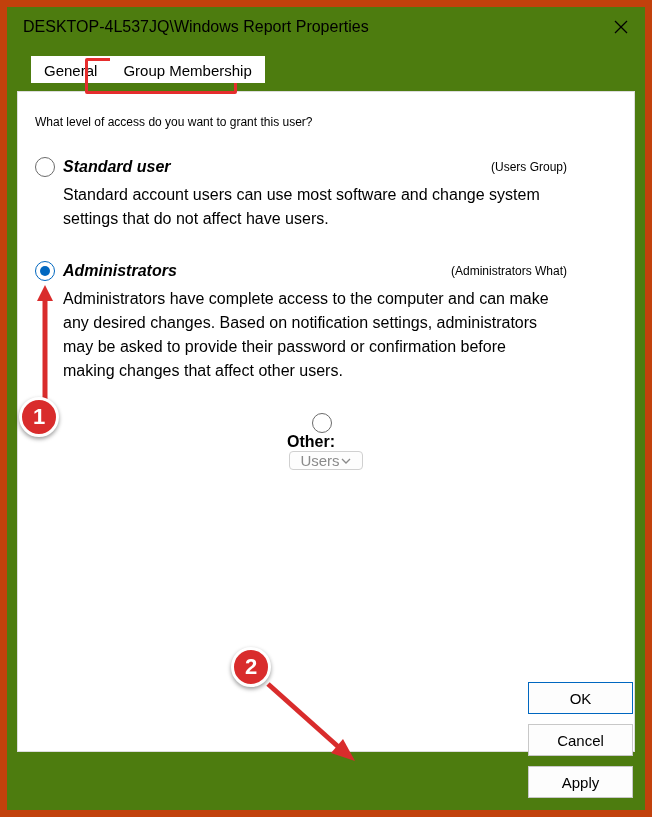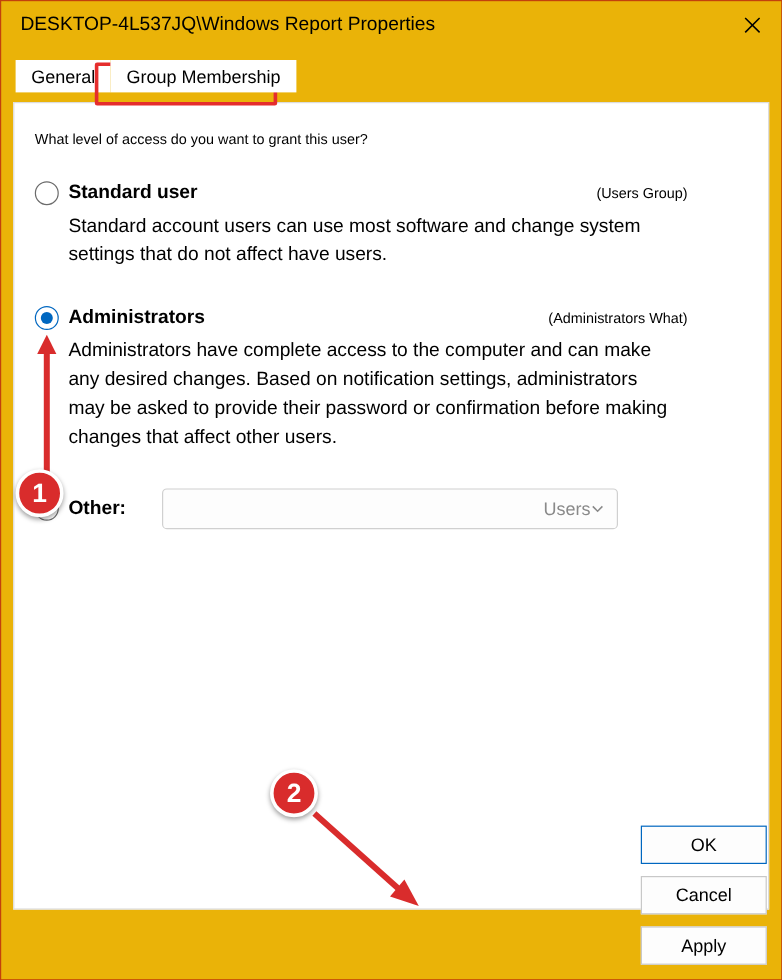--- a/index.html
+++ b/index.html
@@ -13,22 +13,22 @@
       color: #000;
       background: #fff;
       width: 652px;
       height: 817px;
       position: relative;
       overflow: hidden;
     }
     .window {
       width: 652px;
       height: 817px;
-      border: 1px solid #c2410c;
-      background: #eab308;
+      border: 7px solid #c2410c;
+      background: #4d7c0f;
       position: relative;
     }
     .titlebar {
       display: flex;
       align-items: center;
       justify-content: space-between;
       padding: 10px 14px 10px 16px;
       font-size: 16px;
     }
     .title-text {
@@ -42,21 +42,21 @@
       justify-content: center;
       cursor: pointer;
     }
     .close-btn svg {
       width: 14px;
       height: 14px;
     }
     .tabs {
       display: flex;
       align-items: flex-end;
-      padding-left: 12px;
+      padding-left: 24px;
       position: relative;
       height: 30px;
       margin-top: 6px;
     }
     .tab {
       padding: 5px 12px 4px 12px;
       font-size: 15px;
       border: 1px solid transparent;
       border-bottom: none;
       cursor: pointer;
@@ -117,37 +117,39 @@
     .radio.selected::after {
       content: "";
       width: 10px;
       height: 10px;
       border-radius: 50%;
       background: #0067c0;
     }
     .option-label {
       font-size: 16px;
       font-weight: 600;
+      font-style: italic;
     }
     .option-group {
       font-size: 12px;
       margin-left: auto;
       padding-right: 50px;
     }
     .option-desc {
       font-size: 16px;
       margin-left: 28px;
       margin-right: 60px;
       margin-bottom: 30px;
       line-height: 1.5;
     }
     .other-row {
       display: flex;
       align-items: center;
       margin-top: 6px;
+      flex-direction: column;
     }
     .other-label {
       font-size: 16px;
       font-weight: 600;
       margin-right: 30px;
     }
     .dropdown {
       flex: 1;
       max-width: 380px;
       height: 34px;

